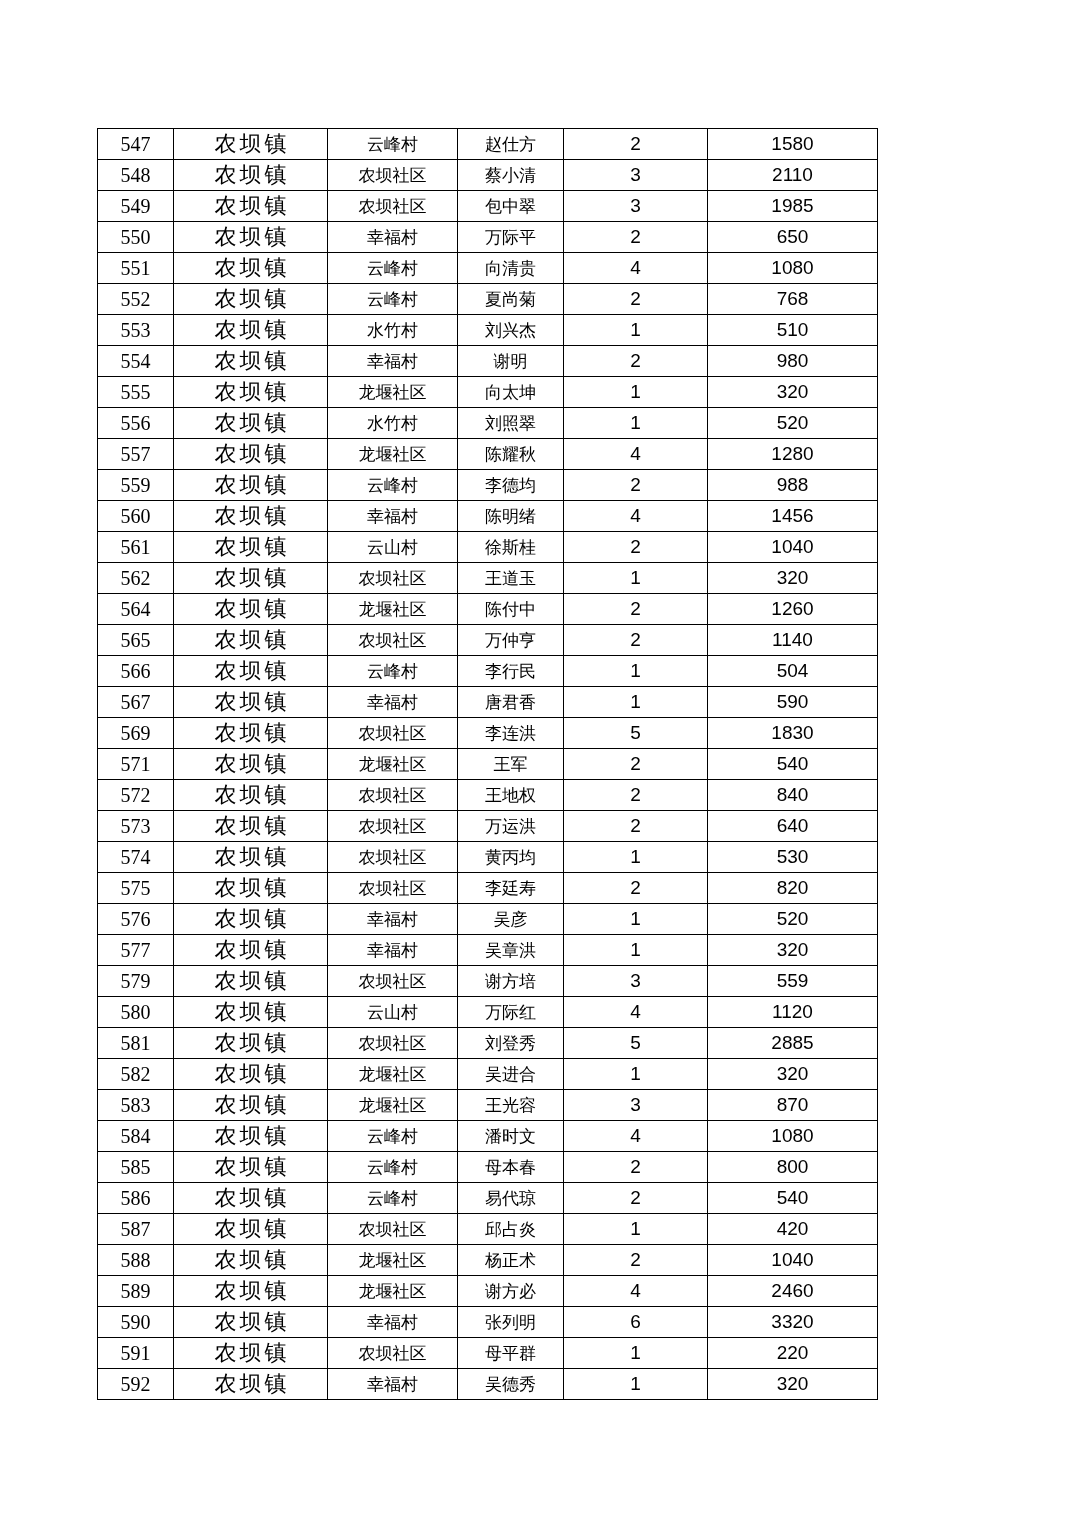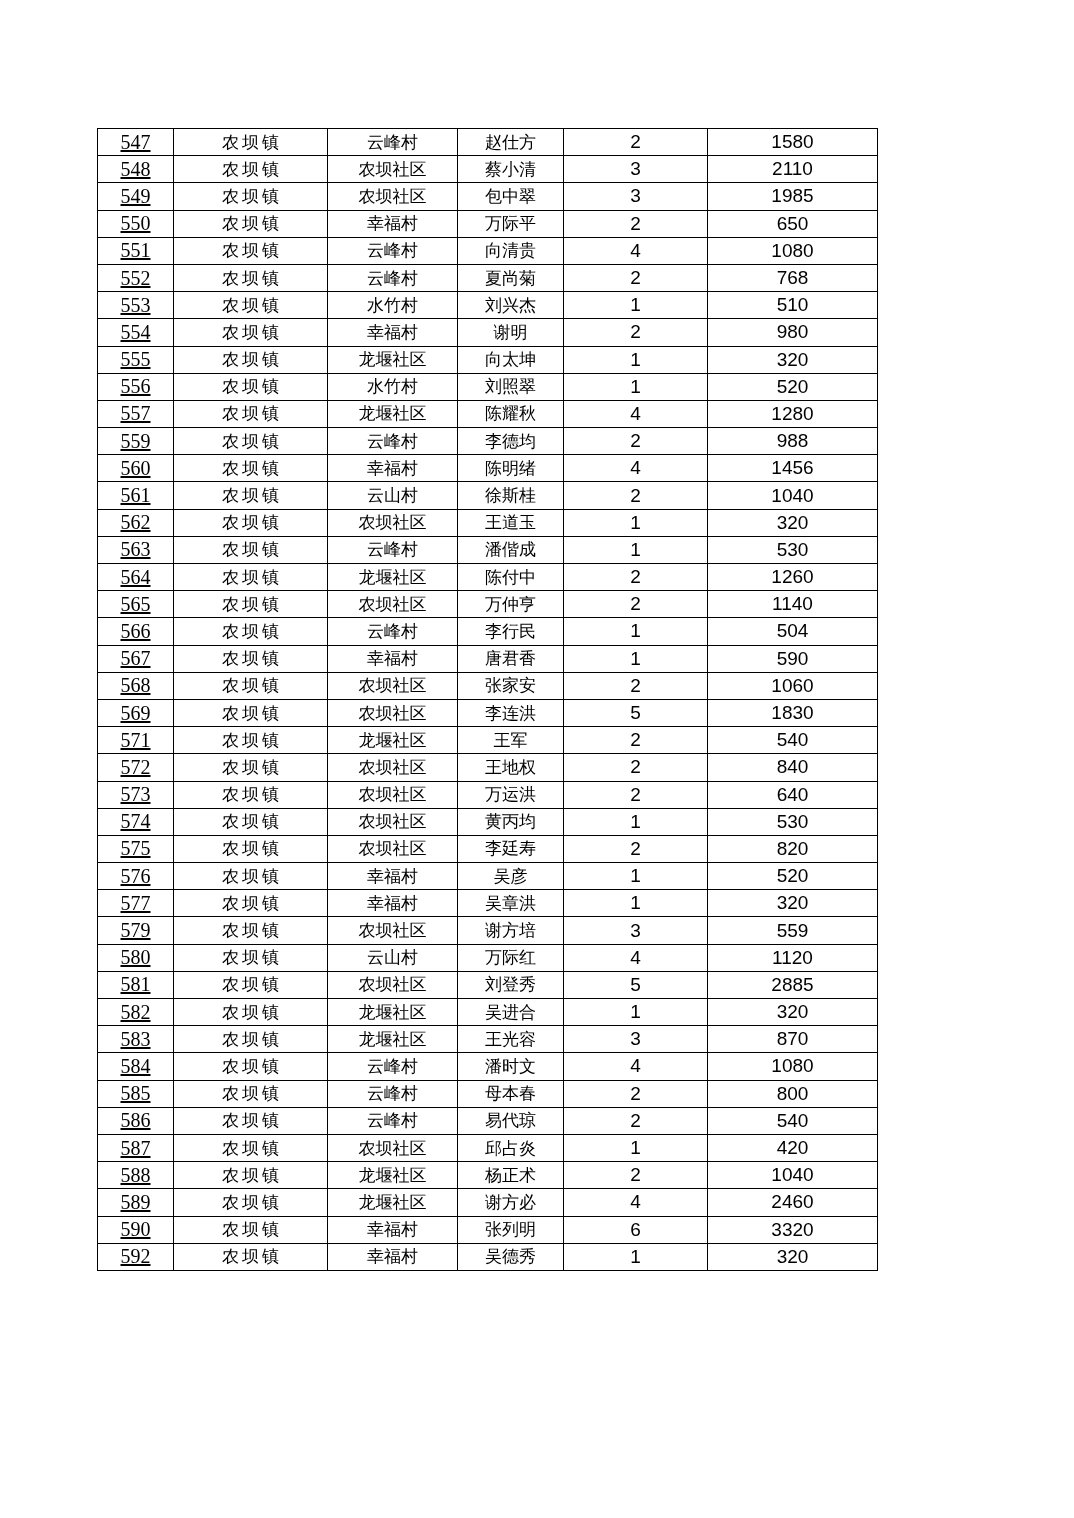--- a/index.html
+++ b/index.html
@@ -31,25 +31,24 @@
     text-align: center;
     vertical-align: middle;
     white-space: nowrap;
     overflow: hidden;
     color: #000000;
   }
   td.cell-seq {
     font-family: "Liberation Serif", serif;
     font-size: 20px;
     color: #1c1c1c;
-    text-decoration: underline;
   }
   td.cell-town {
     font-family: Liberation Sans, sans-serif;
-    font-size: 17px;
+    font-size: 22px;
     letter-spacing: 3px;
     text-indent: 3px;
     color: #1c1c1c;
   }
   td.cell-village,
   td.cell-name {
     font-family: "Liberation Sans", "DejaVu Sans", sans-serif;
     font-size: 17px;
   }
   td.cell-count,
@@ -185,28 +184,20 @@
       </tr>
       <tr>
         <td class="cell-seq">562</td>
         <td class="cell-town">农坝镇</td>
         <td class="cell-village">农坝社区</td>
         <td class="cell-name">王道玉</td>
         <td class="cell-count">1</td>
         <td class="cell-amount">320</td>
       </tr>
       <tr>
-        <td class="cell-seq">563</td>
-        <td class="cell-town">农坝镇</td>
-        <td class="cell-village">云峰村</td>
-        <td class="cell-name">潘偕成</td>
-        <td class="cell-count">1</td>
-        <td class="cell-amount">530</td>
-      </tr>
-      <tr>
         <td class="cell-seq">564</td>
         <td class="cell-town">农坝镇</td>
         <td class="cell-village">龙堰社区</td>
         <td class="cell-name">陈付中</td>
         <td class="cell-count">2</td>
         <td class="cell-amount">1260</td>
       </tr>
       <tr>
         <td class="cell-seq">565</td>
         <td class="cell-town">农坝镇</td>
@@ -223,28 +214,20 @@
         <td class="cell-count">1</td>
         <td class="cell-amount">504</td>
       </tr>
       <tr>
         <td class="cell-seq">567</td>
         <td class="cell-town">农坝镇</td>
         <td class="cell-village">幸福村</td>
         <td class="cell-name">唐君香</td>
         <td class="cell-count">1</td>
         <td class="cell-amount">590</td>
-      </tr>
-      <tr>
-        <td class="cell-seq">568</td>
-        <td class="cell-town">农坝镇</td>
-        <td class="cell-village">农坝社区</td>
-        <td class="cell-name">张家安</td>
-        <td class="cell-count">2</td>
-        <td class="cell-amount">1060</td>
       </tr>
       <tr>
         <td class="cell-seq">569</td>
         <td class="cell-town">农坝镇</td>
         <td class="cell-village">农坝社区</td>
         <td class="cell-name">李连洪</td>
         <td class="cell-count">5</td>
         <td class="cell-amount">1830</td>
       </tr>
       <tr>
@@ -391,20 +374,28 @@
         <td class="cell-count">4</td>
         <td class="cell-amount">2460</td>
       </tr>
       <tr>
         <td class="cell-seq">590</td>
         <td class="cell-town">农坝镇</td>
         <td class="cell-village">幸福村</td>
         <td class="cell-name">张列明</td>
         <td class="cell-count">6</td>
         <td class="cell-amount">3320</td>
+      </tr>
+      <tr>
+        <td class="cell-seq">591</td>
+        <td class="cell-town">农坝镇</td>
+        <td class="cell-village">农坝社区</td>
+        <td class="cell-name">母平群</td>
+        <td class="cell-count">1</td>
+        <td class="cell-amount">220</td>
       </tr>
       <tr>
         <td class="cell-seq">592</td>
         <td class="cell-town">农坝镇</td>
         <td class="cell-village">幸福村</td>
         <td class="cell-name">吴德秀</td>
         <td class="cell-count">1</td>
         <td class="cell-amount">320</td>
       </tr>
     </tbody>

